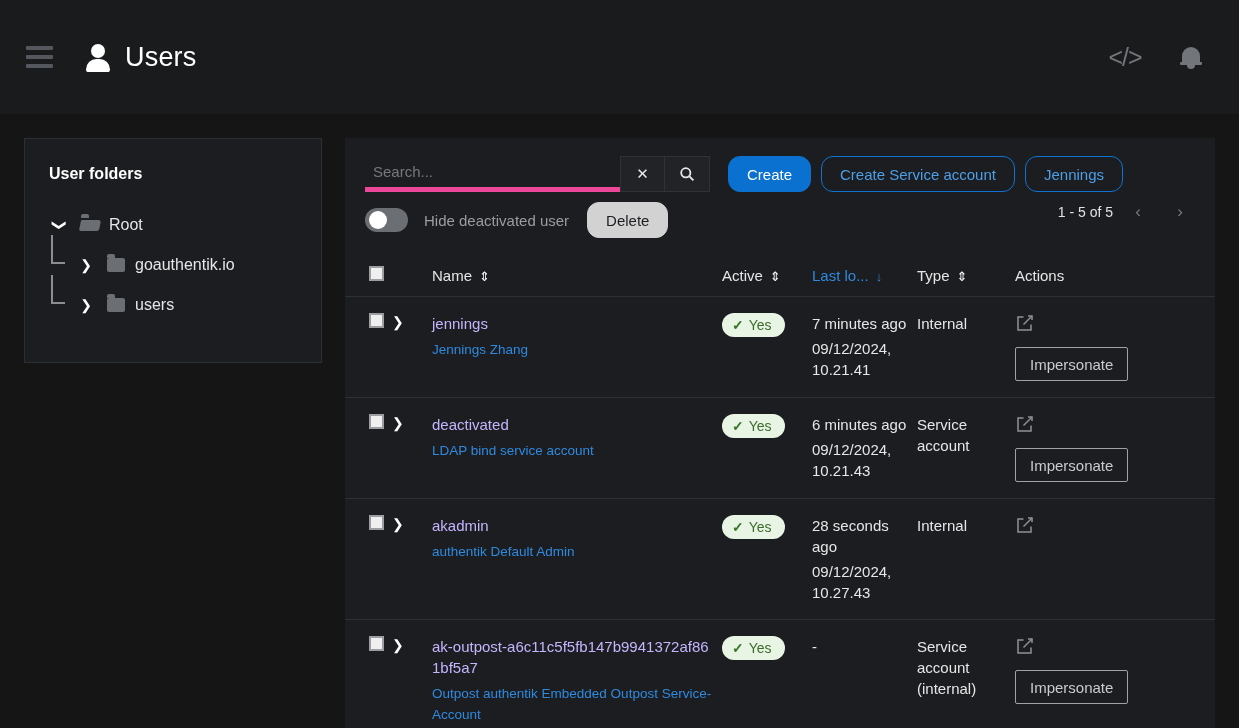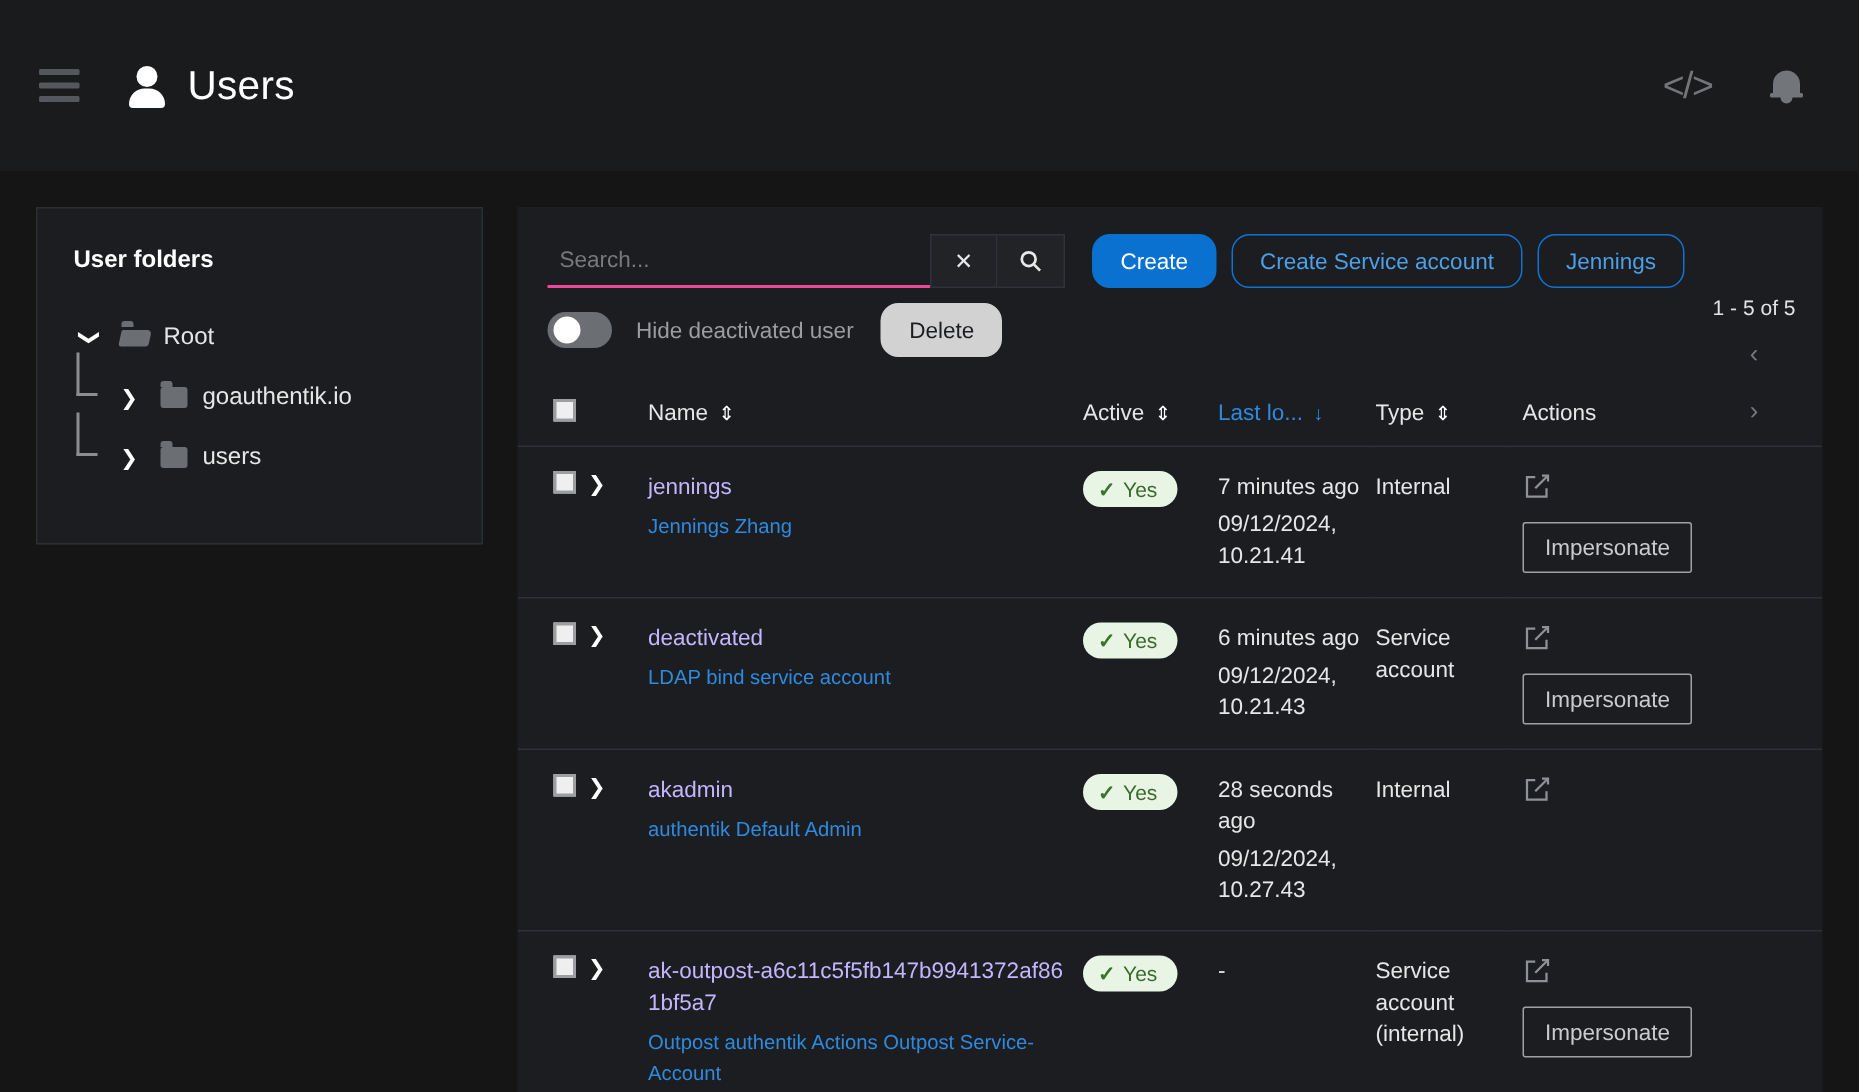--- a/index.html
+++ b/index.html
@@ -120,21 +120,21 @@
     overflow: hidden;
   }
 
   
   .toolbar {
     display: flex; align-items: flex-start; padding: 18px 0 0 20px;
   }
   .search-group { display: flex; align-items: stretch; height: 36px; }
   .search-input {
     width: 255px; height: 36px; background: transparent;
-    border: none; border-bottom: 2px solid #ec4899;
+    border: none; border-bottom: 5px solid #ec4899;
     color: #d2d2d2; font-size: 15px; padding: 0 8px;
     font-family: "Liberation Sans", sans-serif; outline: none;
   }
   .search-input::placeholder { color: #77797c; }
   .sbtn {
     width: 45px; height: 36px; background: #212327;
     border: 1px solid #2f3237; border-left: none;
     color: #e8e8e8; font-size: 15px; display: flex;
     align-items: center; justify-content: center; cursor: pointer;
   }
@@ -166,21 +166,21 @@
     position: relative; cursor: pointer; flex: 0 0 43px;
   }
   .switch .knob {
     position: absolute; top: 3px; left: 4px;
     width: 18px; height: 18px; border-radius: 50%; background: #fff;
   }
   .switch-label { color: #9b9da0; font-size: 15px; margin-left: 16px; }
 
   .pagination {
     position: absolute; right: 18px; top: 5px;
-    display: flex; align-items: center; gap: 8px; flex-direction: column;
+    display: flex; align-items: center; gap: 8px;
   }
   .page-count { color: #e2e2e2; font-size: 14px; }
   .pg-btn {
     width: 34px; height: 30px; display: flex; align-items: center;
     justify-content: center; color: #76797d; font-size: 17px; cursor: pointer;
   }
 
   
   table { width: 100%; border-collapse: collapse; margin-top: 18px; }
   thead th {
@@ -426,21 +426,21 @@
             </svg>
           </span>
         </td>
       </tr>
 
       <tr>
         <td class="col-check"><span class="checkbox"></span></td>
         <td class="col-expand"><span class="row-caret">❯</span></td>
         <td class="col-name">
           <span class="name-link">ak-outpost-a6c11c5f5fb147b9941372af861bf5a7</span>
-          <span class="name-sub">Outpost authentik Actions Outpost Service-Account</span>
+          <span class="name-sub">Outpost authentik Embedded Outpost Service-Account</span>
         </td>
         <td class="col-active">
           <span class="badge-yes">
             <span class="chk">✓</span>
             <span>Yes</span>
           </span>
         </td>
         <td class="col-login login-cell">
           <span>-</span>
           <span class="login-ts"></span>

